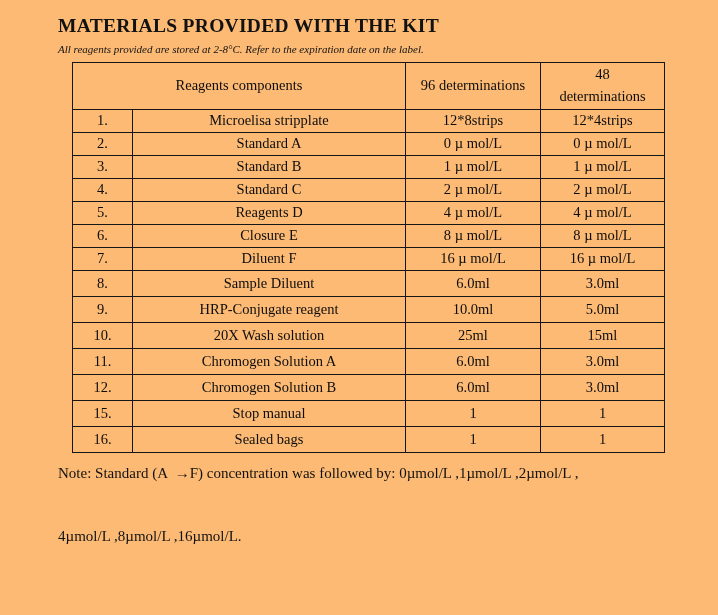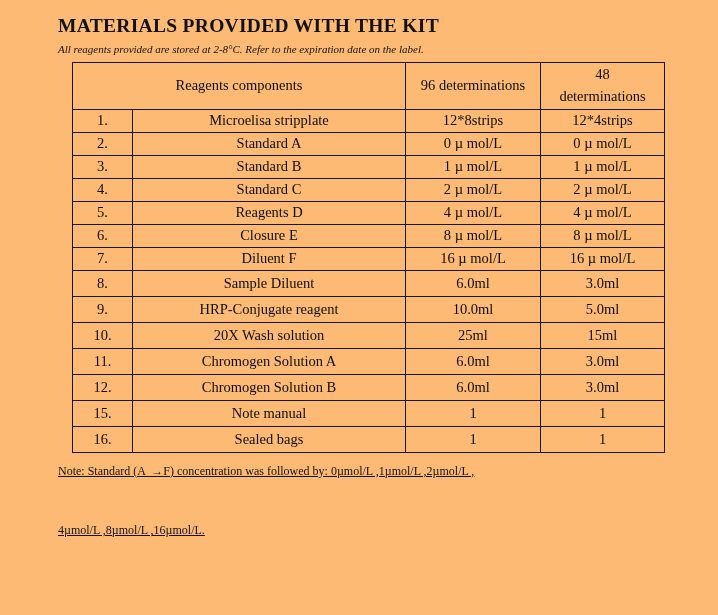--- a/index.html
+++ b/index.html
@@ -54,25 +54,24 @@
   }
   table.materials thead tr { height: 47px; }
   table.materials tbody tr { height: 23px; }
   table.materials tbody tr.tall { height: 26px; }
   th.wrap-header {
     white-space: pre-line;
     line-height: 1.5;
   }
   .note-line {
     margin: 0;
-    font-size: 12px;
+    font-size: 15px;
     line-height: 1.3;
     white-space: pre-wrap;
     color: #121212;
-    text-decoration: underline;
   }
   .note-line.first  { margin-top: 11px; }
   .note-line.second { margin-top: 44px; }
 </style>
 </head>
 <body>
 
 <div class="page">
 
   <h1 class="doc-title">MATERIALS PROVIDED WITH THE KIT</h1>
@@ -162,21 +161,21 @@
         <td>3.0ml</td>
       </tr>
       <tr class="tall">
         <td>12.</td>
         <td>Chromogen Solution B</td>
         <td>6.0ml</td>
         <td>3.0ml</td>
       </tr>
       <tr class="tall">
         <td>15.</td>
-        <td>Note manual</td>
+        <td>Stop manual</td>
         <td>1</td>
         <td>1</td>
       </tr>
       <tr class="tall">
         <td>16.</td>
         <td>Sealed bags</td>
         <td>1</td>
         <td>1</td>
       </tr>
     </tbody>

